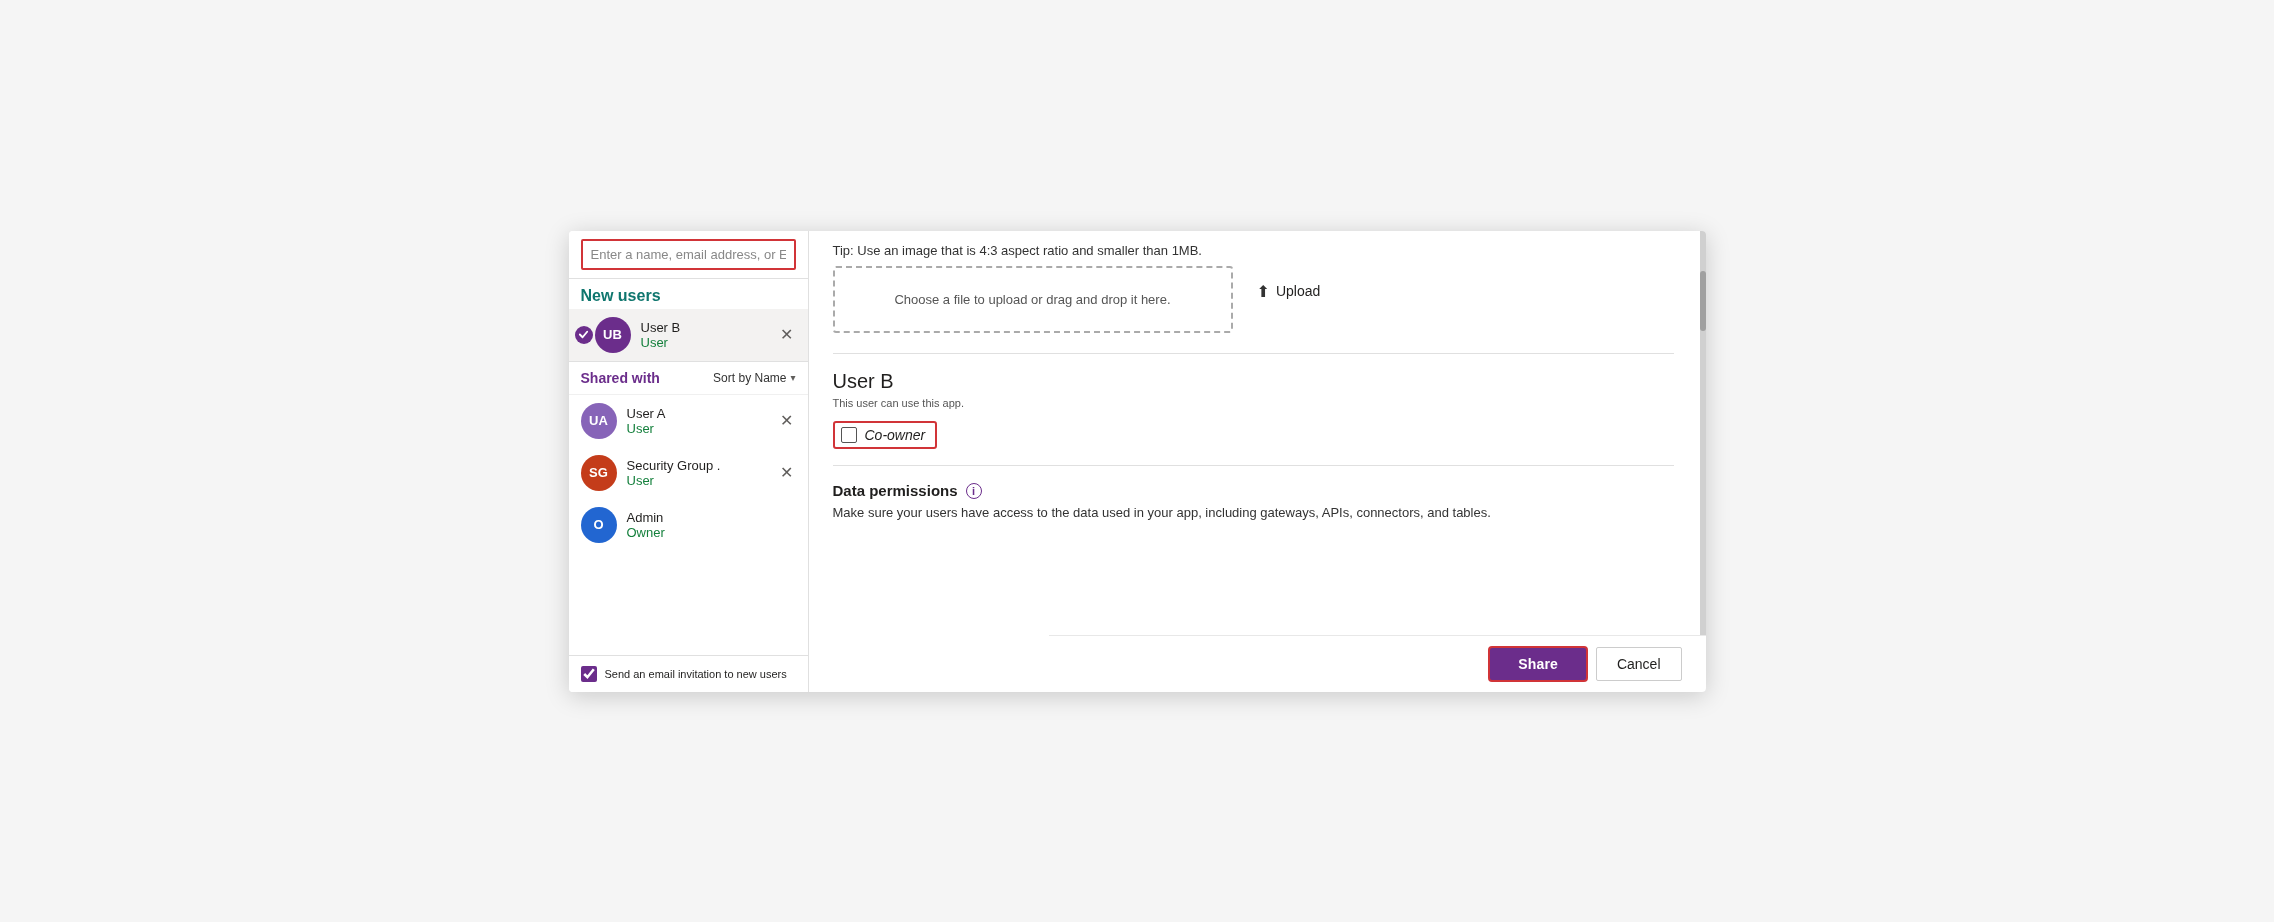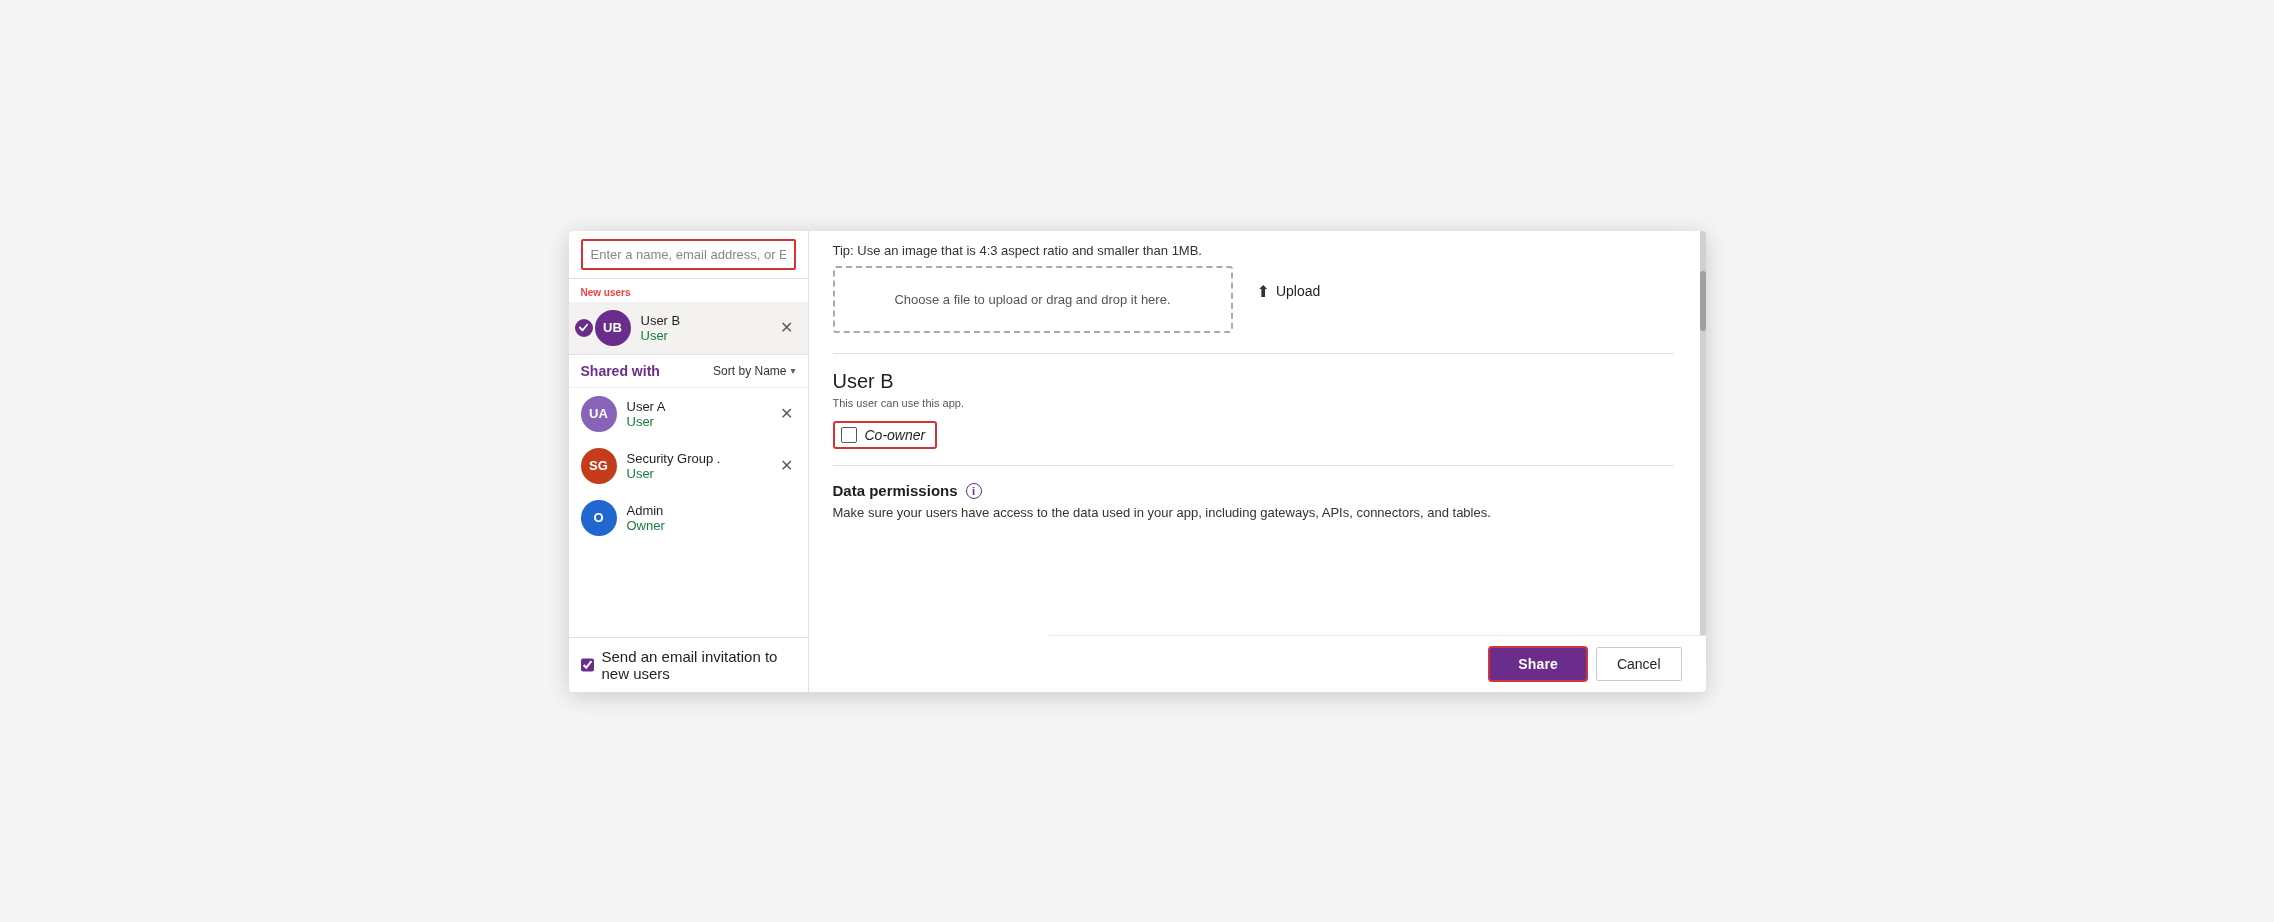--- a/index.html
+++ b/index.html
@@ -43,22 +43,22 @@
       padding: 6px 8px;
       font-size: 13px;
       color: #333;
       outline: none;
     }
     .search-input::placeholder {
       color: #888;
     }
     .new-users-label {
       padding: 8px 12px 4px 12px;
-      font-size: 10px;
-      color: #ef4444;
+      font-size: 16px;
+      color: #0f766e;
       font-weight: 600;
     }
     .user-item {
       display: flex;
       align-items: center;
       padding: 8px 12px;
       cursor: pointer;
       position: relative;
     }
     .user-item.selected {
@@ -161,21 +161,21 @@
       margin-top: auto;
       gap: 8px;
     }
     .email-checkbox {
       width: 16px;
       height: 16px;
       accent-color: #6b2d8b;
       cursor: pointer;
     }
     .email-label {
-      font-size: 15px;
+      font-size: 11px;
       color: #201f1e;
     }
     
     .left-panel-scroll {
       flex: 1;
       overflow-y: auto;
     }
 
     
     .right-panel {

